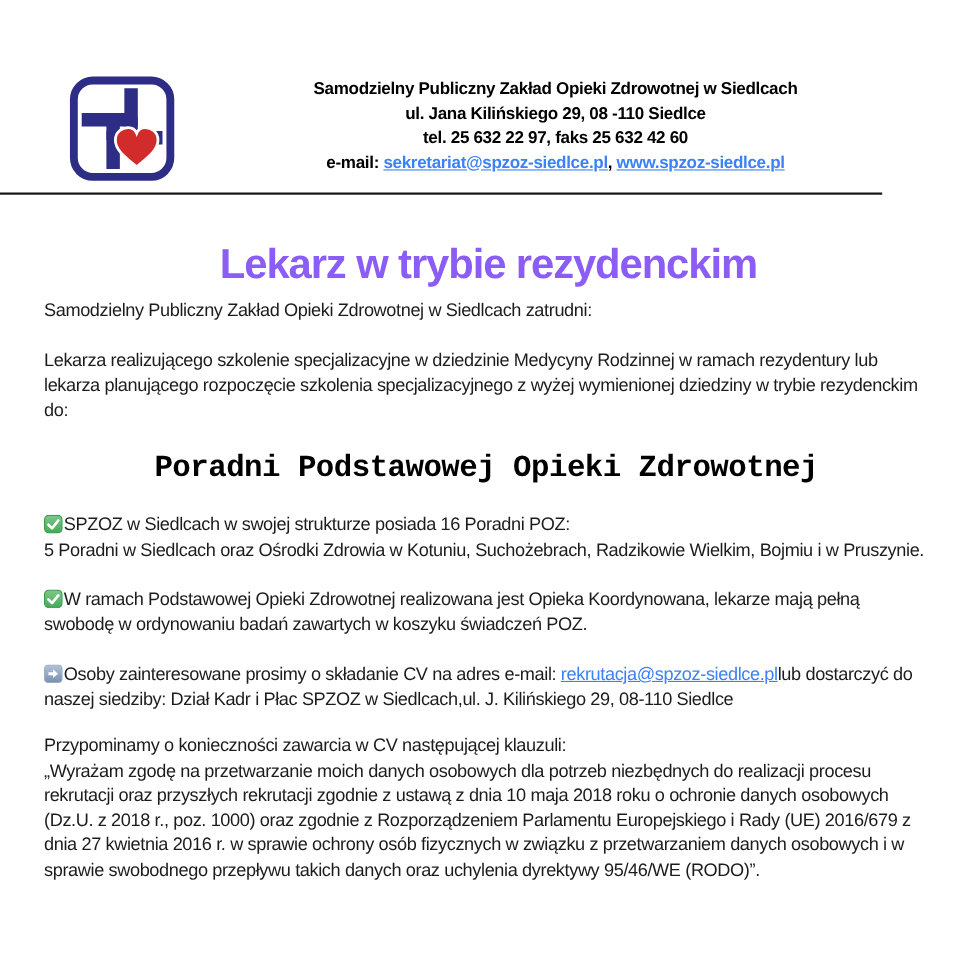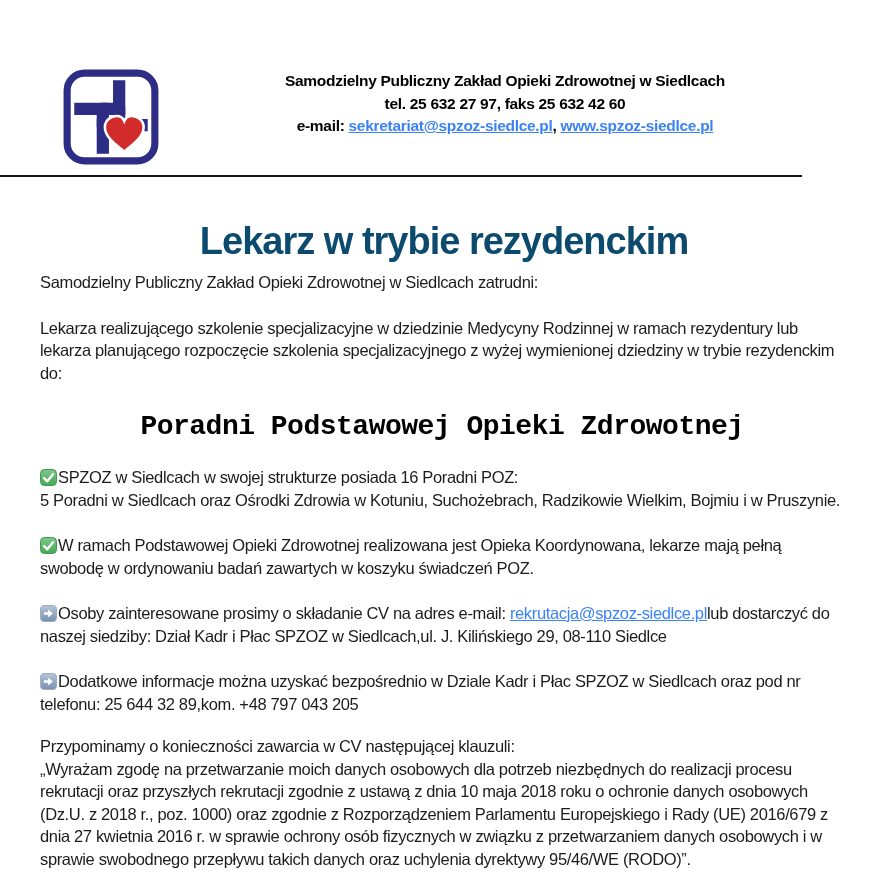--- a/index.html
+++ b/index.html
@@ -22,21 +22,21 @@
   }
   .header-text a, .body-link {
     color:#3b82f6; text-decoration:underline; font-weight:inherit; cursor:pointer;
   }
   .rule { position:absolute; left:0; top:175px; width:802px; height:0;
           border-top:2px solid #141414; }
 
   
   .doc-title {
     margin-top:2px;
-    text-align:center; color:#0c4a6e; font-weight:bold;
+    text-align:center; color:#8b5cf6; font-weight:bold;
     font-size:38px; line-height:46px; letter-spacing:-1px;
   }
 
   
   .content { margin:0 44px 0 40px; }
   .p  { margin-top:23px; }
   .p-first { margin-top:7px; }
   .subheading {
     margin-top:26px; text-align:center; font-weight:bold;
     font-size:28px; line-height:34px; color:#000; letter-spacing:-0.5px;font-family:Liberation Mono, monospace;
@@ -58,21 +58,22 @@
         <rect x="7" y="7" width="86" height="86" rx="17" fill="#ffffff" stroke="#2D2D86" stroke-width="7"></rect>
         <path d="M52 14 h12 v34 h-24 v-12 h12 z" fill="#2D2D86"></path>
         <path d="M14 36 h34 v24 h-12 v-12 h-22 z" fill="#2D2D86"></path>
         <path d="M36 52 h24 v12 h-12 v22 h-12 z" fill="#2D2D86"></path>
         <path d="M52 40 h12 v12 h22 v12 h-34 z" fill="#2D2D86"></path>
         <path d="M63 84 C55 77, 44 70, 44 60 C44 53, 50 49, 55.5 49 C59.5 49, 62 51.5, 63 54 C64 51.5, 66.5 49, 70.5 49 C76 49, 82 53, 82 60 C82 70, 71 77, 63 84 Z" fill="#D22B2B" stroke="#ffffff" stroke-width="2.5"></path>
       </svg>
     </div>
     <div class="header-text">
       <div>Samodzielny Publiczny Zakład Opieki Zdrowotnej w Siedlcach</div>
-      <div>tel. 25 632 27 97, faks 25 632 42 60</div>
+      <div>ul. Jana Kilińskiego 29, 08 -110 Siedlce</div>
+      <div>tel. 25 632 22 97, faks 25 632 42 60</div>
       <div><span>e-mail: </span><a href="#">sekretariat@spzoz-siedlce.pl</a><span>, </span><a href="#">www.spzoz-siedlce.pl</a></div>
     </div>
     <div class="rule"></div>
   </div>
 
   <div class="doc-title">Lekarz w trybie rezydenckim</div>
 
   <div class="content">
 
     <p class="p p-first">Samodzielny Publiczny Zakład Opieki Zdrowotnej w Siedlcach zatrudni:</p>
@@ -102,22 +103,17 @@
               <linearGradient id="gBlue" x1="0" y1="0" x2="0" y2="1">
                 <stop offset="0" stop-color="#B4C4D9"></stop>
                 <stop offset="1" stop-color="#7890AF"></stop>
               </linearGradient>
             </defs>
             <rect x="0.5" y="0.5" width="16" height="16" rx="3.5" fill="url(#gBlue)" stroke="#9CAEC6"></rect>
             <path d="M4 8.5h5" stroke="#ffffff" stroke-width="2.6"></path>
             <path d="M8.2 4.6 L12.8 8.5 L8.2 12.4 Z" fill="#ffffff"></path>
           </svg></span><span>Osoby zainteresowane prosimy o składanie CV na adres e-mail: </span><a href="#" class="body-link">rekrutacja@spzoz-siedlce.pl</a><span>lub dostarczyć do naszej siedziby: Dział Kadr i Płac SPZOZ w Siedlcach,ul. J. Kilińskiego 29, 08-110 Siedlce</span></p>
 
-    <p class="p"><span class="icon"><svg width="17" height="17" viewBox="0 0 17 17">
-            <rect x="0.5" y="0.5" width="16" height="16" rx="3.5" fill="url(#gBlue)" stroke="#9CAEC6"></rect>
-            <path d="M4 8.5h5" stroke="#ffffff" stroke-width="2.6"></path>
-            <path d="M8.2 4.6 L12.8 8.5 L8.2 12.4 Z" fill="#ffffff"></path>
-          </svg></span><span>Dodatkowe informacje można uzyskać bezpośrednio w Dziale Kadr i Płac SPZOZ w Siedlcach oraz pod nr telefonu: 25 644 32 89,kom. +48 797 043 205</span></p>
 
     <p class="p clause"><span>Przypominamy o konieczności zawarcia w CV następującej klauzuli:</span><br><span>„Wyrażam zgodę na przetwarzanie moich danych osobowych dla potrzeb niezbędnych do realizacji procesu rekrutacji oraz przyszłych rekrutacji zgodnie z ustawą z dnia 10 maja 2018 roku o ochronie danych osobowych (Dz.U. z 2018 r., poz. 1000) oraz zgodnie z Rozporządzeniem Parlamentu Europejskiego i Rady (UE) 2016/679 z dnia 27 kwietnia 2016 r. w sprawie ochrony osób fizycznych w związku z przetwarzaniem danych osobowych i w sprawie swobodnego przepływu takich danych oraz uchylenia dyrektywy 95/46/WE (RODO)”.</span></p>
 
   </div>
 </div>
 
 </body></html>

